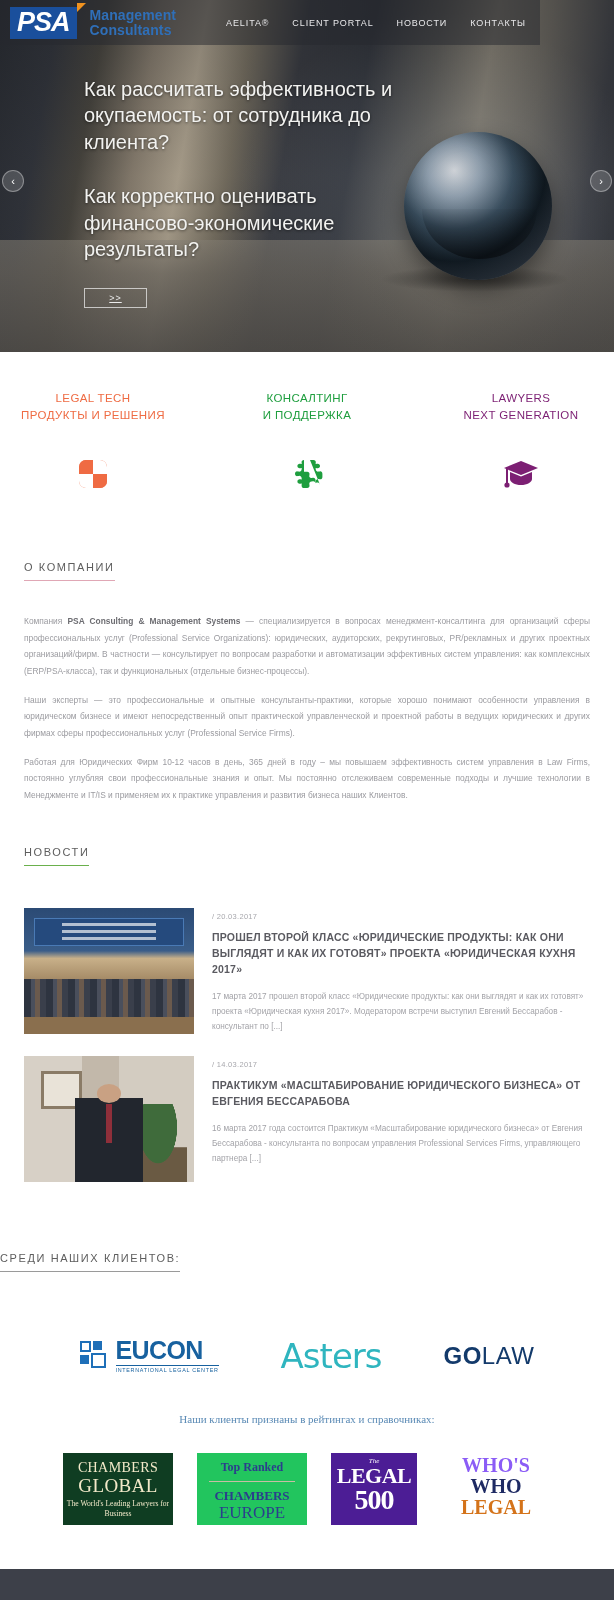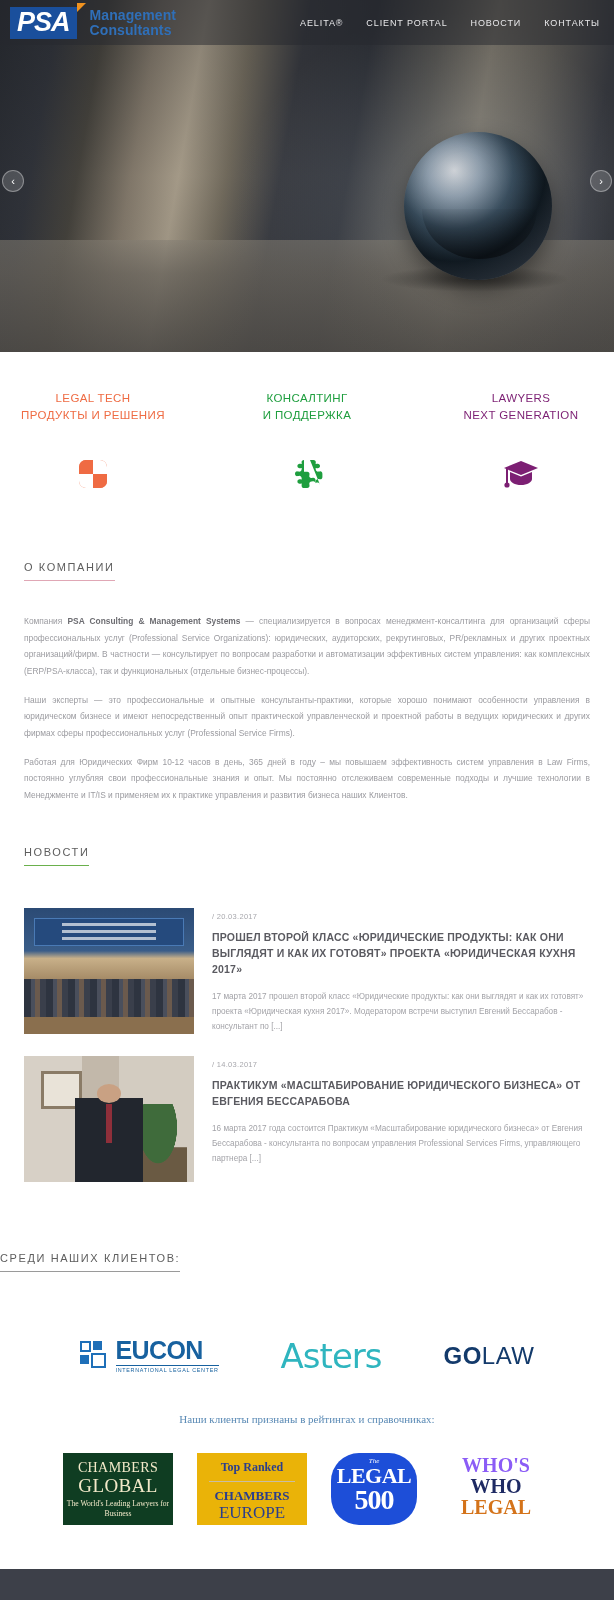--- a/index.html
+++ b/index.html
@@ -39,21 +39,21 @@
     background: linear-gradient(180deg, rgba(20,30,42,0.05), rgba(10,16,24,0.55));
     mix-blend-mode: multiply;
   }
   .hero-shadow {
     position: absolute; right: 44px; bottom: 60px; width: 190px; height: 26px;
     background: radial-gradient(ellipse at center, rgba(0,0,0,0.45), rgba(0,0,0,0) 70%);
   }
   .hero-scrim { position: absolute; inset: 0; background: linear-gradient(180deg, rgba(20,22,26,0.30) 0%, rgba(20,22,26,0.12) 50%, rgba(20,22,26,0.20) 100%); }
 
   .header-inner {
-    position: absolute; top: 0; left: 0; width: 614px; height: 45px;
+    position: absolute; top: 0; left: 0; width: 540px; height: 45px;
     background: rgba(38,40,46,0.50);
     display: flex; align-items: center; z-index: 20;
   }
   .logo {
     display: flex; align-items: center; margin-left: 10px; position: relative;
   }
   .logo-mark {
     background: #1a4f9c;
     color: #fff;
     font-weight: bold;
@@ -180,26 +180,26 @@
   .golaw { font-size: 24px; letter-spacing: .5px; color: #133a6b; font-weight: bold; }
   .golaw .light { font-weight: normal; }
 
   .ratings-title { text-align:center; color:#5a8ab5; font-family:"Liberation Serif", serif; font-size: 11px; padding-top: 6px; }
   .rating-logos { display:flex; justify-content:center; align-items:center; gap: 24px; padding: 28px 0 34px 0; }
   .badge { width: 110px; height: 72px; font-family:"Liberation Serif", serif; text-align:center; }
   .b-chambers { background:#0f3d22; color:#f2e9c9; padding-top: 7px; }
   .b-chambers .t1 { font-size: 14px; letter-spacing: .4px; }
   .b-chambers .t2 { font-size: 19px; letter-spacing: .4px; line-height:1.05; }
   .b-chambers .t3 { font-size: 7.6px; line-height: 1.3; margin-top: 3px; }
-  .b-europe { background:#eab308; color:#2b3e8c; padding-top: 7px; }
+  .b-europe { background:#22c55e; color:#2b3e8c; padding-top: 7px; }
   .b-europe .t1 { font-size: 12px; font-weight:bold; color:#2b3e8c; }
   .b-europe .rule { height:1px; background:#c9bda4; margin: 6px 12px; }
   .b-europe .t2 { font-size: 13px; font-weight:bold; }
   .b-europe .t3 { font-size: 17px; font-weight:normal; line-height:1.05; }
-  .b-legal { background:#1d4ed8; color:#fff; padding-top: 4px; border-radius: 28px; }
+  .b-legal { background:#4c1d95; color:#fff; padding-top: 4px; }
   .b-legal .t1 { font-size: 7px; font-style:italic; }
   .b-legal .t2 { font-size: 22px; font-weight:bold; letter-spacing:-.5px; line-height:1; }
   .b-legal .t3 { font-size: 28px; font-weight:bold; letter-spacing:-1px; line-height:.95; }
   .b-who { color:#1e2a63; padding-top: 2px; }
   .b-who .t1 { font-size: 20px; color:#8b5cf6; font-weight:bold; line-height:1.05; }
   .b-who .t2 { font-size: 20px; color:#1e2a63; font-weight:bold; line-height:1.05; }
   .b-who .t3 { font-size: 20px; color:#d4731a; font-weight:bold; line-height:1.05; }
 
   
   .footer { background:#3d4049; padding: 28px 24px 22px 24px; display:flex; align-items:flex-start; }
@@ -225,20 +225,25 @@
       </div>
     </div>
     <nav class="main-nav">
       <a href="#">AELITA®</a>
       <a href="#">CLIENT PORTAL</a>
       <a href="#">НОВОСТИ</a>
       <a href="#">КОНТАКТЫ</a>
     </nav>
   </div>
 
+  <div class="hero-copy">
+    <h2>Как рассчитать эффективность и окупаемость: от сотрудника до клиента?</h2>
+    <h3>Как корректно оценивать финансово-экономические результаты?</h3>
+    <a class="hero-btn" href="#">&gt;&gt;</a>
+  </div>
 
   <div class="slider-arrow prev">‹</div>
   <div class="slider-arrow next">›</div>
 </div>
 
 <section class="services">
   <div class="service c1">
     <div class="title">
       <div>LEGAL TECH</div>
       <div>ПРОДУКТЫ И РЕШЕНИЯ</div>

